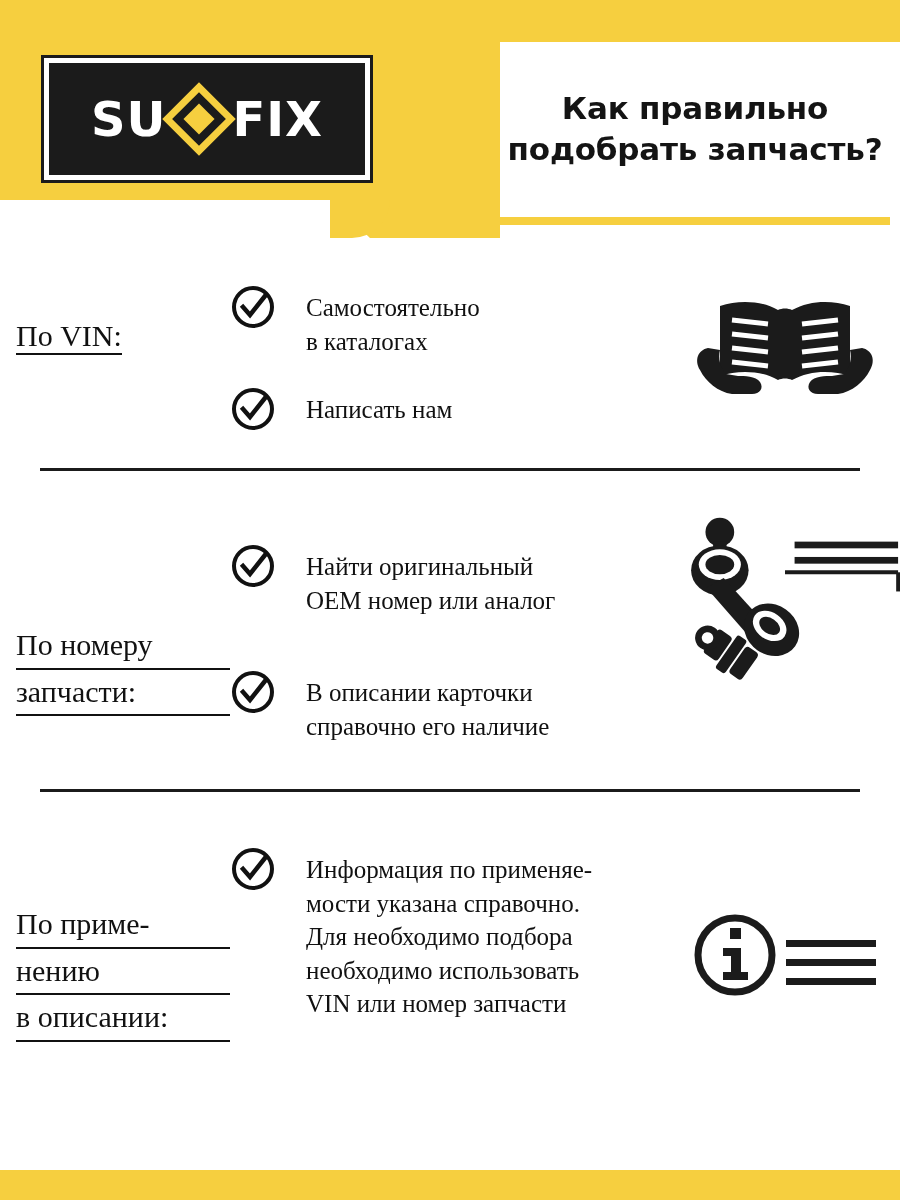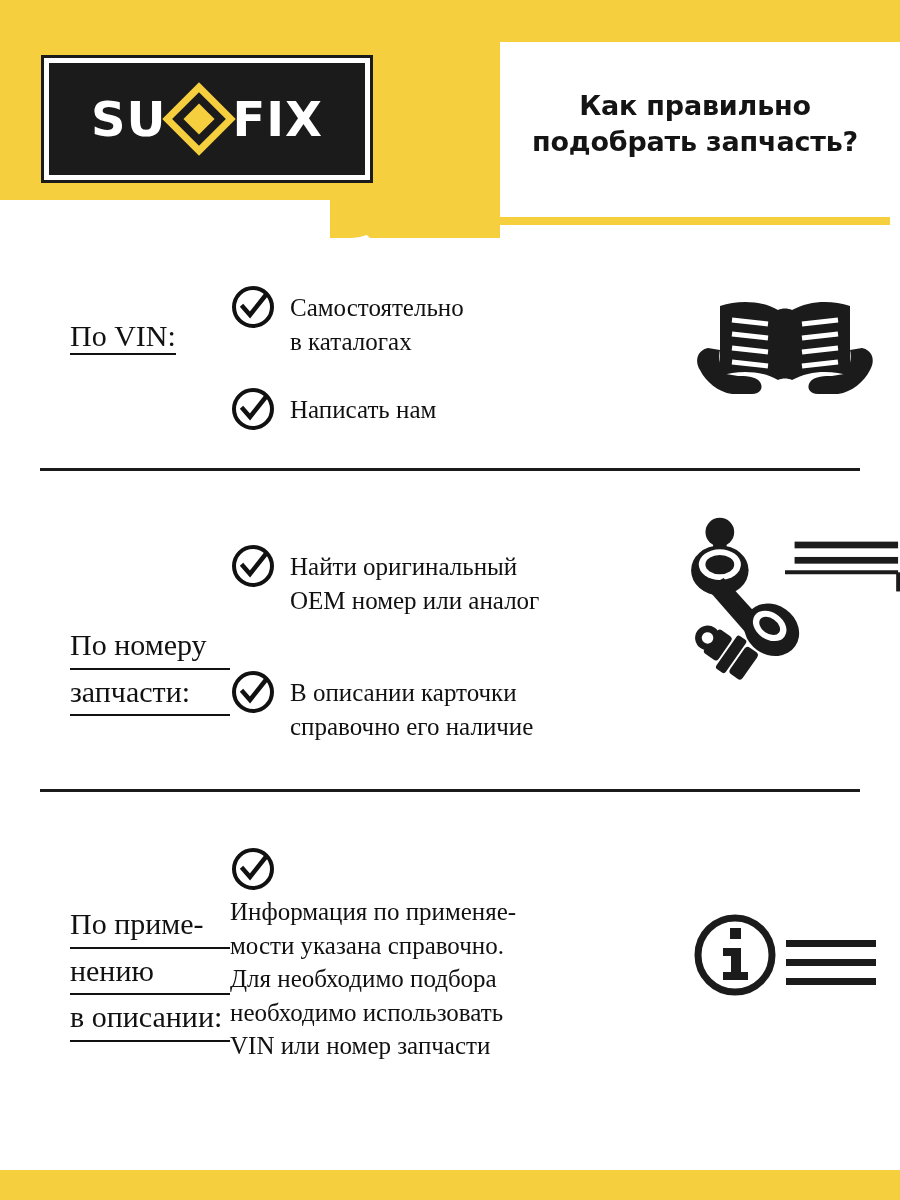--- a/index.html
+++ b/index.html
@@ -115,21 +115,21 @@
 
   
   .header-title {
     position: absolute;
     left: 500px;
     top: 88px;
     width: 390px;
     text-align: center;
     font-family: "DejaVu Sans", sans-serif;
     font-weight: bold;
-    font-size: 27px;
+    font-size: 31px;
     line-height: 1.33;
     color: #141414;
     letter-spacing: -0.2px;
   }
   .header-underline {
     position: absolute;
     left: 497px;
     top: 217px;
     width: 393px;
     height: 8px;
@@ -150,21 +150,21 @@
   }
   .divider {
     height: 3px;
     background: #1b1b1b;
     margin: 0 40px;
   }
 
   .row-label {
     width: 230px;
     flex: 0 0 230px;
-    padding-left: 70px;
+    padding-left: 16px;
     box-sizing: border-box;
     font-family: "Liberation Serif", serif;
     font-size: 30px;
     line-height: 1.45;
     color: #111111;
   }
   .row-label .lbl {
     display: inline;
     border-bottom: 2px solid #111111;
     padding-bottom: 1px;
@@ -174,20 +174,21 @@
   }
 
   .row-items {
     flex: 1 1 auto;
     padding-top: 2px;
   }
   .item {
     display: flex;
     align-items: flex-start;
     margin-bottom: 22px;
+    gap: 16px;
   }
   .check {
     flex: 0 0 auto;
     width: 46px;
     height: 46px;
     margin-right: 14px;
     margin-top: -4px;
   }
   .item-text {
     font-family: "Liberation Serif", serif;
@@ -379,21 +380,21 @@
   <div class="divider"></div>
 
   <div class="row" style="padding-top:34px;">
     <div class="row-label" style="padding-top:76px;">
       <span class="lbl lbl-block">По приме-</span>
       <span class="lbl lbl-block">нению</span>
       <span class="lbl lbl-block">в описании:</span>
     </div>
 
     <div class="row-items">
-      <div class="item" style="margin-top:22px;flex-direction:column;">
+      <div class="item" style="margin-top:22px;">
         <span class="check">
           <svg viewBox="0 0 46 46" width="46" height="46">
             <circle cx="23" cy="23" r="19" fill="none" stroke="#111" stroke-width="4"></circle>
             <path d="M13 23 L20 31 L35 12" fill="none" stroke="#111" stroke-width="4.5" stroke-linecap="square" stroke-linejoin="miter"></path>
           </svg>
         </span>
         <div class="item-text">
           <div>Информация по применяе-</div>
           <div>мости указана справочно.</div>
           <div>Для необходимо подбора</div>

